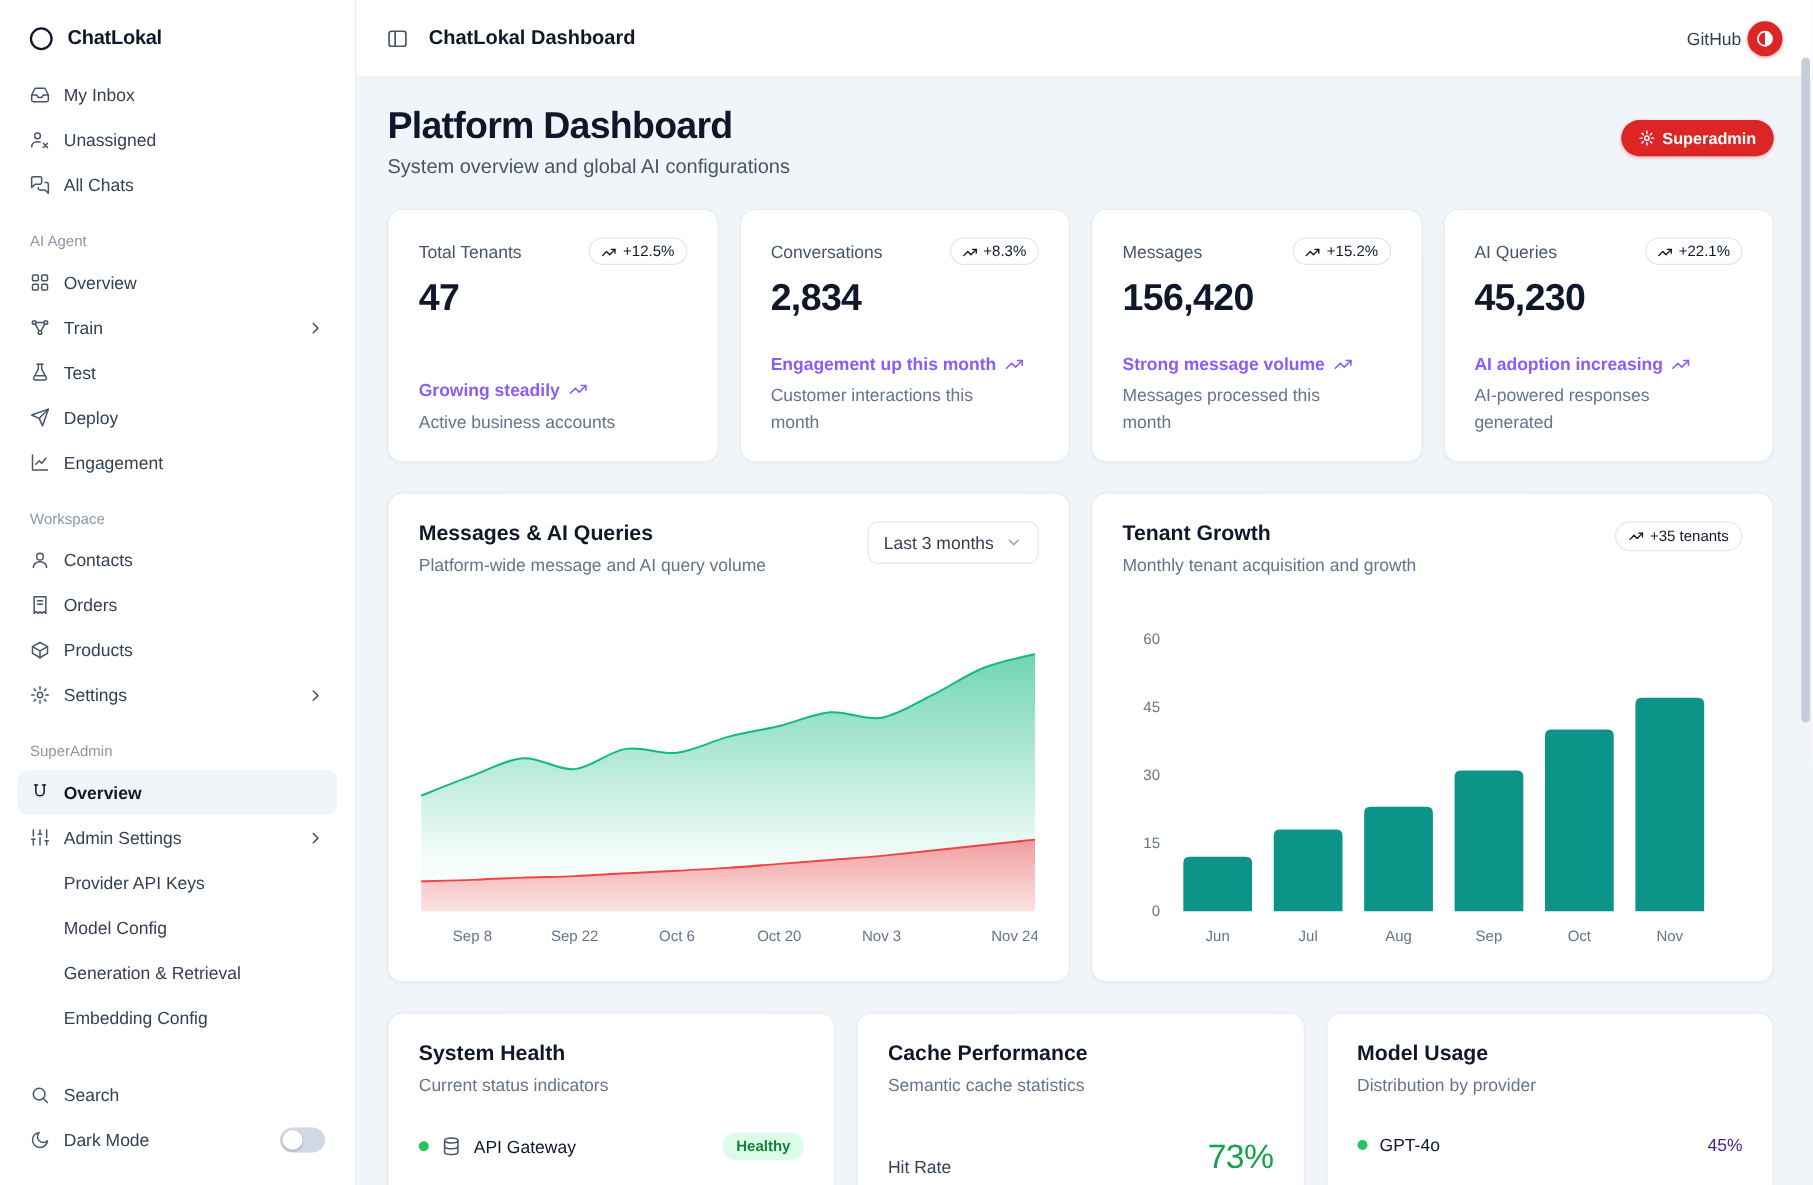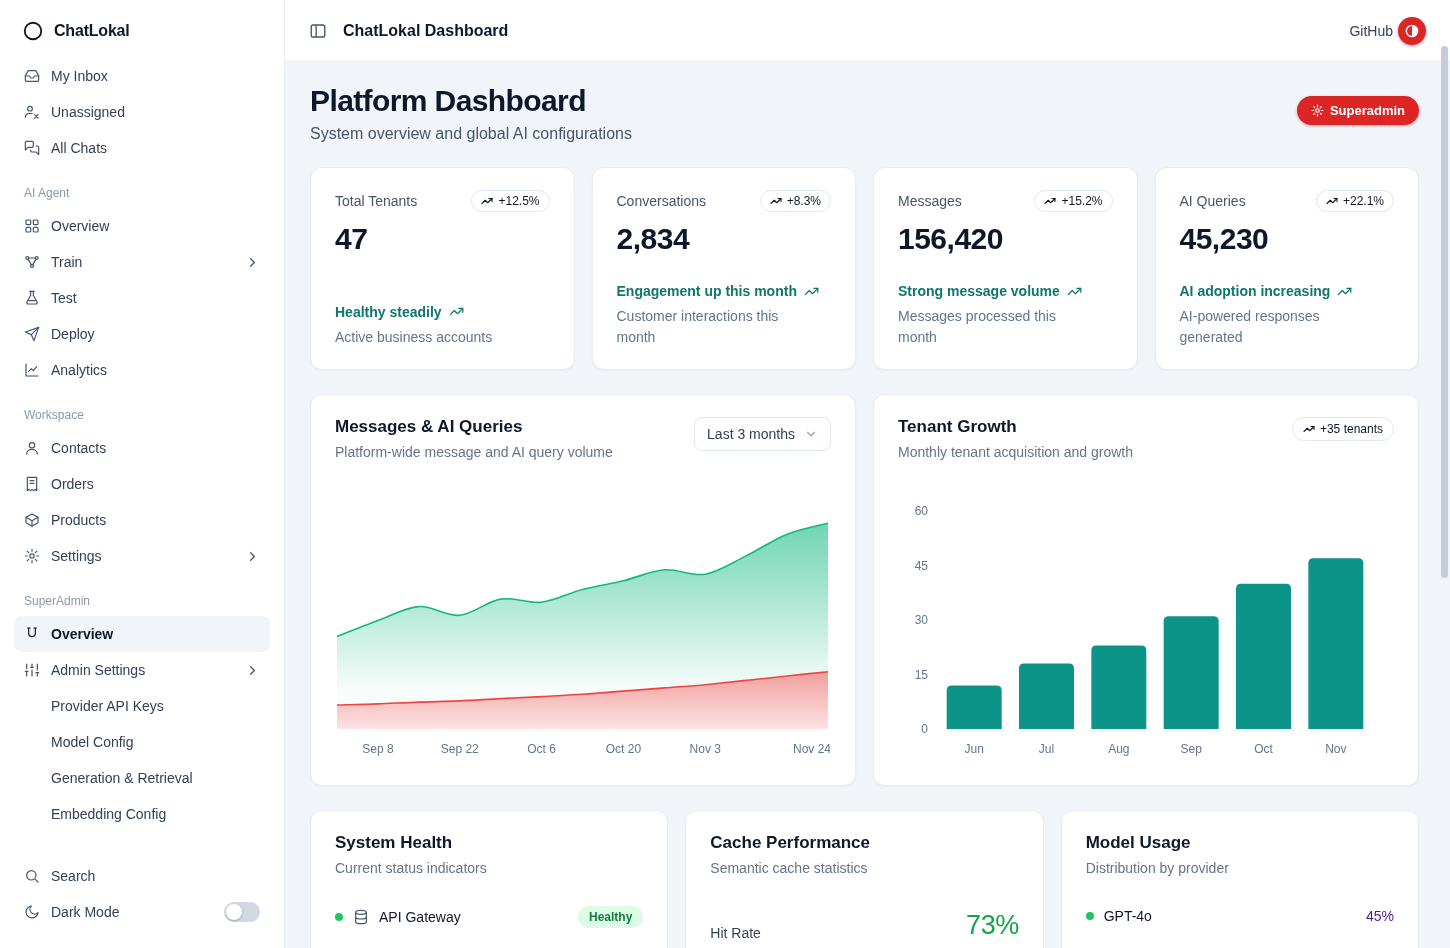--- a/index.html
+++ b/index.html
@@ -37,24 +37,24 @@
   .page-title{font-size:30px;font-weight:700;letter-spacing:-.6px}
   .page-subtitle{font-size:16px;color:#475569;margin-top:7px}
   .role-badge{background:#dc2626;color:#fff;font-size:13px;font-weight:700;height:29px;padding:0 14px;border-radius:999px;display:flex;gap:6px;align-items:center;margin-top:12px;cursor:pointer;box-shadow:0 1px 3px rgba(220,38,38,.4)}
 
   .card{background:#fff;border:1px solid #e8edf3;border-radius:12px;box-shadow:0 1px 2px rgba(15,23,42,.04)}
 
   .stats-grid{display:grid;grid-template-columns:repeat(4,1fr);gap:17px;margin-bottom:24px}
   .stat-card{padding:22px 24px;height:203px;display:flex;flex-direction:column}
   .stat-top{display:flex;justify-content:space-between;align-items:center}
   .stat-label{color:#475569}
-  .delta-pill{display:flex;align-items:center;gap:5px;border:1px solid #e2e8f0;border-radius:999px;padding:3px 9px;font-size:12px;color:#0f172a;background:#fff}
+  .delta-pill{display:flex;align-items:flex-end;gap:5px;border:1px solid #e2e8f0;border-radius:999px;padding:3px 9px;font-size:12px;color:#0f172a;background:#fff}
   .delta-pill svg{color:#0f172a}
   .stat-value{font-size:30px;font-weight:700;margin-top:10px;letter-spacing:-.5px}
-  .stat-trend{margin-top:auto;font-weight:700;color:#0f766e;display:flex;align-items:center;gap:7px}
+  .stat-trend{margin-top:auto;font-weight:700;color:#8b5cf6;display:flex;align-items:center;gap:7px}
   .stat-desc{color:#64748b;margin-top:7px;line-height:1.45;padding-right:14px}
 
   .charts-grid{display:grid;grid-template-columns:1fr 1fr;gap:17px;margin-bottom:24px}
   .chart-card{padding:22px 24px;height:392px;display:flex;flex-direction:column}
   .chart-head{display:flex;justify-content:space-between;align-items:flex-start}
   .chart-title{font-size:17px;font-weight:700}
   .chart-sub{color:#64748b;margin-top:7px}
   .range-select{display:flex;align-items:center;gap:9px;border:1px solid #e2e8f0;border-radius:8px;padding:8px 12px;color:#334155;cursor:pointer;background:#fff}
   .range-select svg{color:#94a3b8}
   .pill-badge{display:flex;align-items:center;gap:5px;border:1px solid #e2e8f0;border-radius:999px;padding:4px 10px;font-size:12px;color:#0f172a;background:#fff}
@@ -166,21 +166,21 @@
       </span>
     <span>Deploy</span>
   </div>
   <div class="nav-item">
     <span>
         <svg width="16" height="16" viewBox="0 0 24 24" fill="none" stroke="currentColor" stroke-width="1.8" stroke-linecap="round" stroke-linejoin="round">
           <path d="M3 3v18h18"></path>
           <path d="M7 14l4-4 3 3 5-6"></path>
         </svg>
       </span>
-    <span>Analytics</span>
+    <span>Engagement</span>
   </div>
 
   <div class="section-title">Workspace</div>
   <div class="nav-item">
     <span>
         <svg width="16" height="16" viewBox="0 0 24 24" fill="none" stroke="currentColor" stroke-width="1.8" stroke-linecap="round">
           <circle cx="12" cy="8" r="4"></circle>
           <path d="M4 21c0-4 3.6-7 8-7s8 3 8 7"></path>
         </svg>
       </span>
@@ -326,21 +326,21 @@
           <span class="delta-pill">
               <svg width="12" height="12" viewBox="0 0 24 24" fill="none" stroke="currentColor" stroke-width="2.2" stroke-linecap="round" stroke-linejoin="round">
                 <path d="M22 7l-8.5 8.5-5-5L2 17"></path>
                 <path d="M16 7h6v6"></path>
               </svg>
               <span>+12.5%</span>
             </span>
         </div>
         <div class="stat-value">47</div>
         <div class="stat-trend">
-            <span>Healthy steadily</span>
+            <span>Growing steadily</span>
             <svg width="15" height="15" viewBox="0 0 24 24" fill="none" stroke="currentColor" stroke-width="2" stroke-linecap="round" stroke-linejoin="round">
               <path d="M22 7l-8.5 8.5-5-5L2 17"></path>
               <path d="M16 7h6v6"></path>
             </svg>
           </div>
         <div class="stat-desc">Active business accounts</div>
       </div>
       <div class="card stat-card">
         <div class="stat-top">
           <span class="stat-label">Conversations</span>

